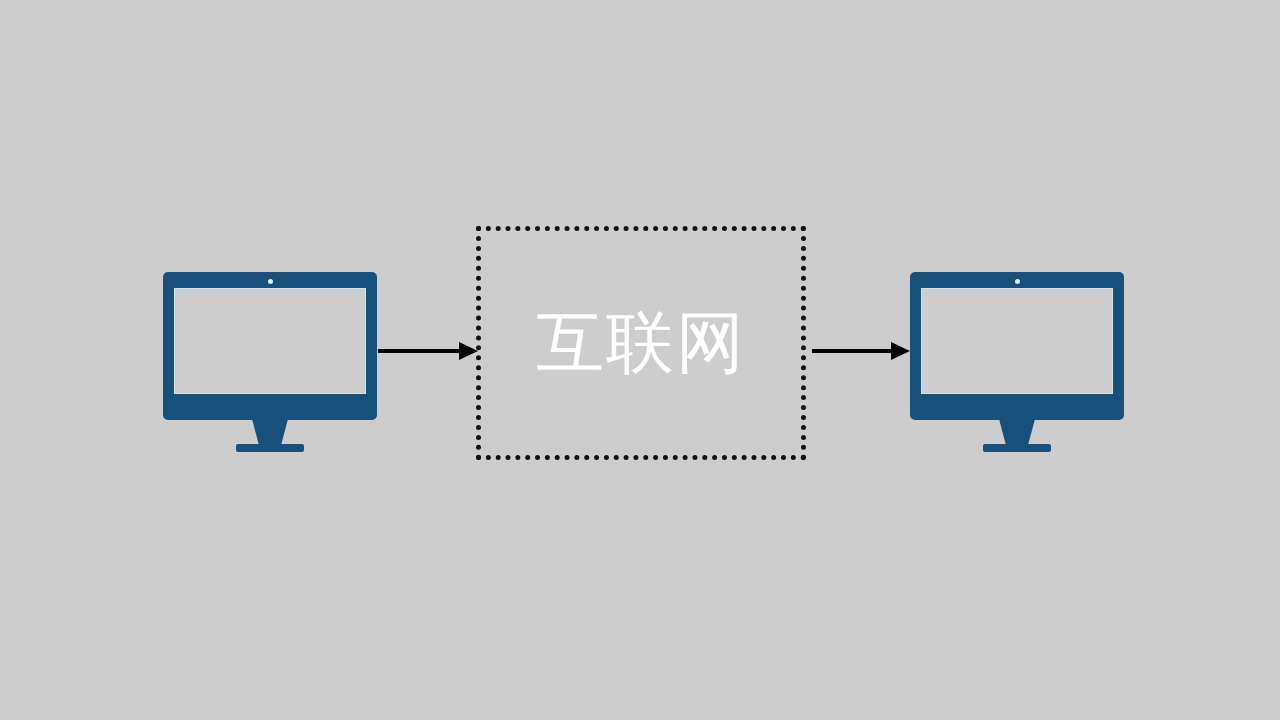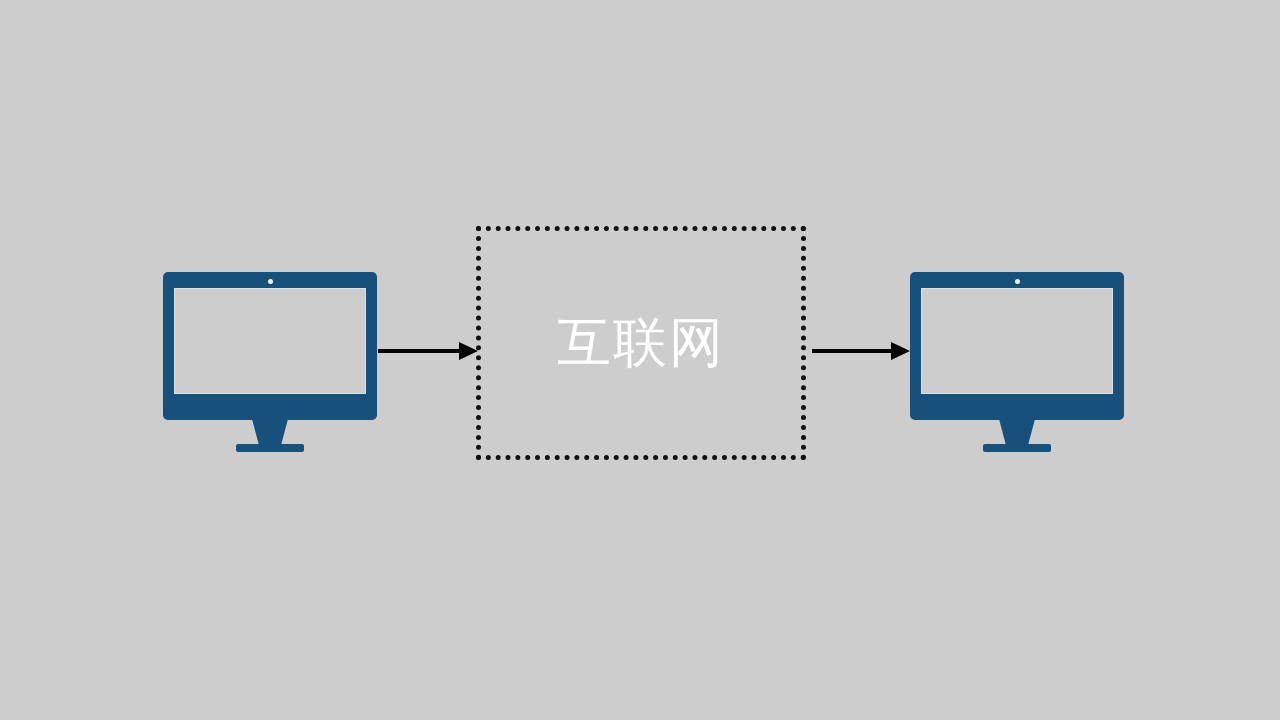--- a/index.html
+++ b/index.html
@@ -88,21 +88,21 @@
     width: 330px;
     height: 234px;
     box-sizing: border-box;
     border: 5px dotted #111111;
     display: flex;
     align-items: center;
     justify-content: center;
   }
   .internet-label {
     color: #ffffff;
-    font-size: 54px;
+    font-size: 68px;
     line-height: 1;
     letter-spacing: 2px;
     font-family: "DejaVu Sans", "Liberation Sans", sans-serif;
     white-space: nowrap;
     user-select: none;
   }
 
   
   .arrow {
     position: absolute;

